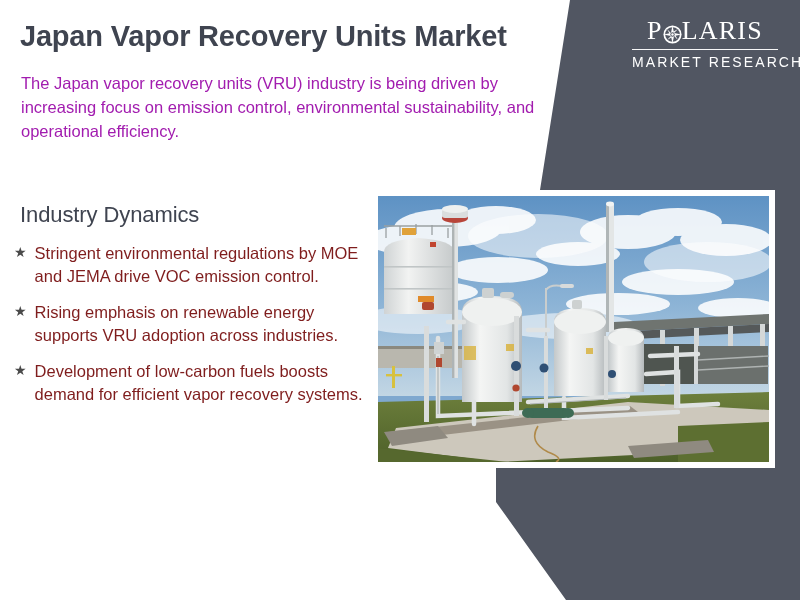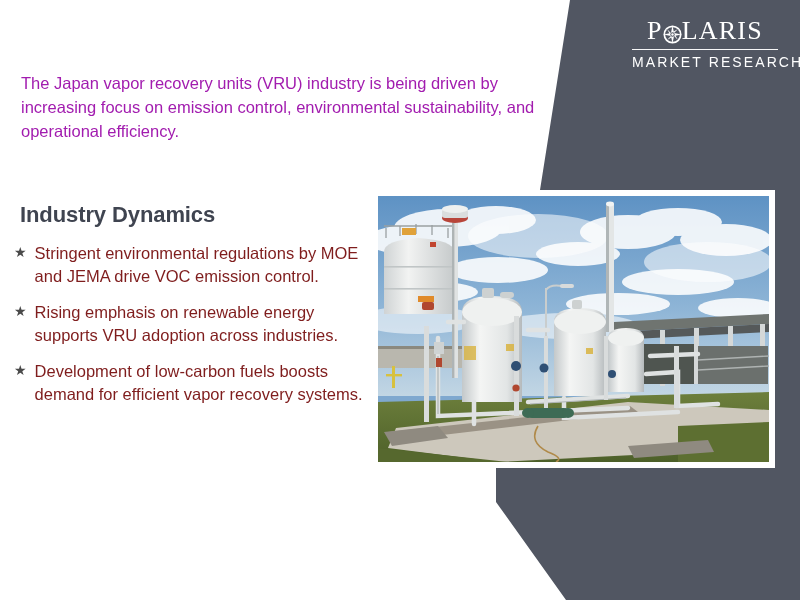--- a/index.html
+++ b/index.html
@@ -91,21 +91,21 @@
     width: 520px;
     font-size: 16.5px;
     line-height: 1.44;
     color: #a21caf;
   }
   .section-heading {
     position: absolute;
     left: 20px;
     top: 202px;
     font-size: 22px;
-    font-weight: bold;
+    font-weight: normal;
     color: #3f4450;
     letter-spacing: -0.1px;
   }
   .bullets {
     position: absolute;
     left: 14px;
     top: 242px;
     width: 360px;
     margin: 0;
     padding: 0;
@@ -171,20 +171,21 @@
           <circle cx="20" cy="20" r="4.6" fill="#515662"></circle>
           <circle cx="20" cy="20" r="2.6" fill="#ffffff"></circle>
         </svg>
       </span>
       <span class="lp">LARIS</span>
     </div>
     <div class="logo-rule"></div>
     <div class="logo-sub">MARKET RESEARCH</div>
   </div>
 
+  <div class="title">Japan Vapor Recovery Units Market</div>
 
   <div class="intro">The Japan vapor recovery units (VRU) industry is being driven by increasing focus on emission control, environmental sustainability, and operational efficiency.</div>
 
   <div class="section-heading">Industry Dynamics</div>
 
   <ul class="bullets">
     <li class="bullet">
       <span class="bullet-marker">★</span>
       <span class="bullet-text">Stringent environmental regulations by MOE and JEMA drive VOC emission control.</span>
     </li>

